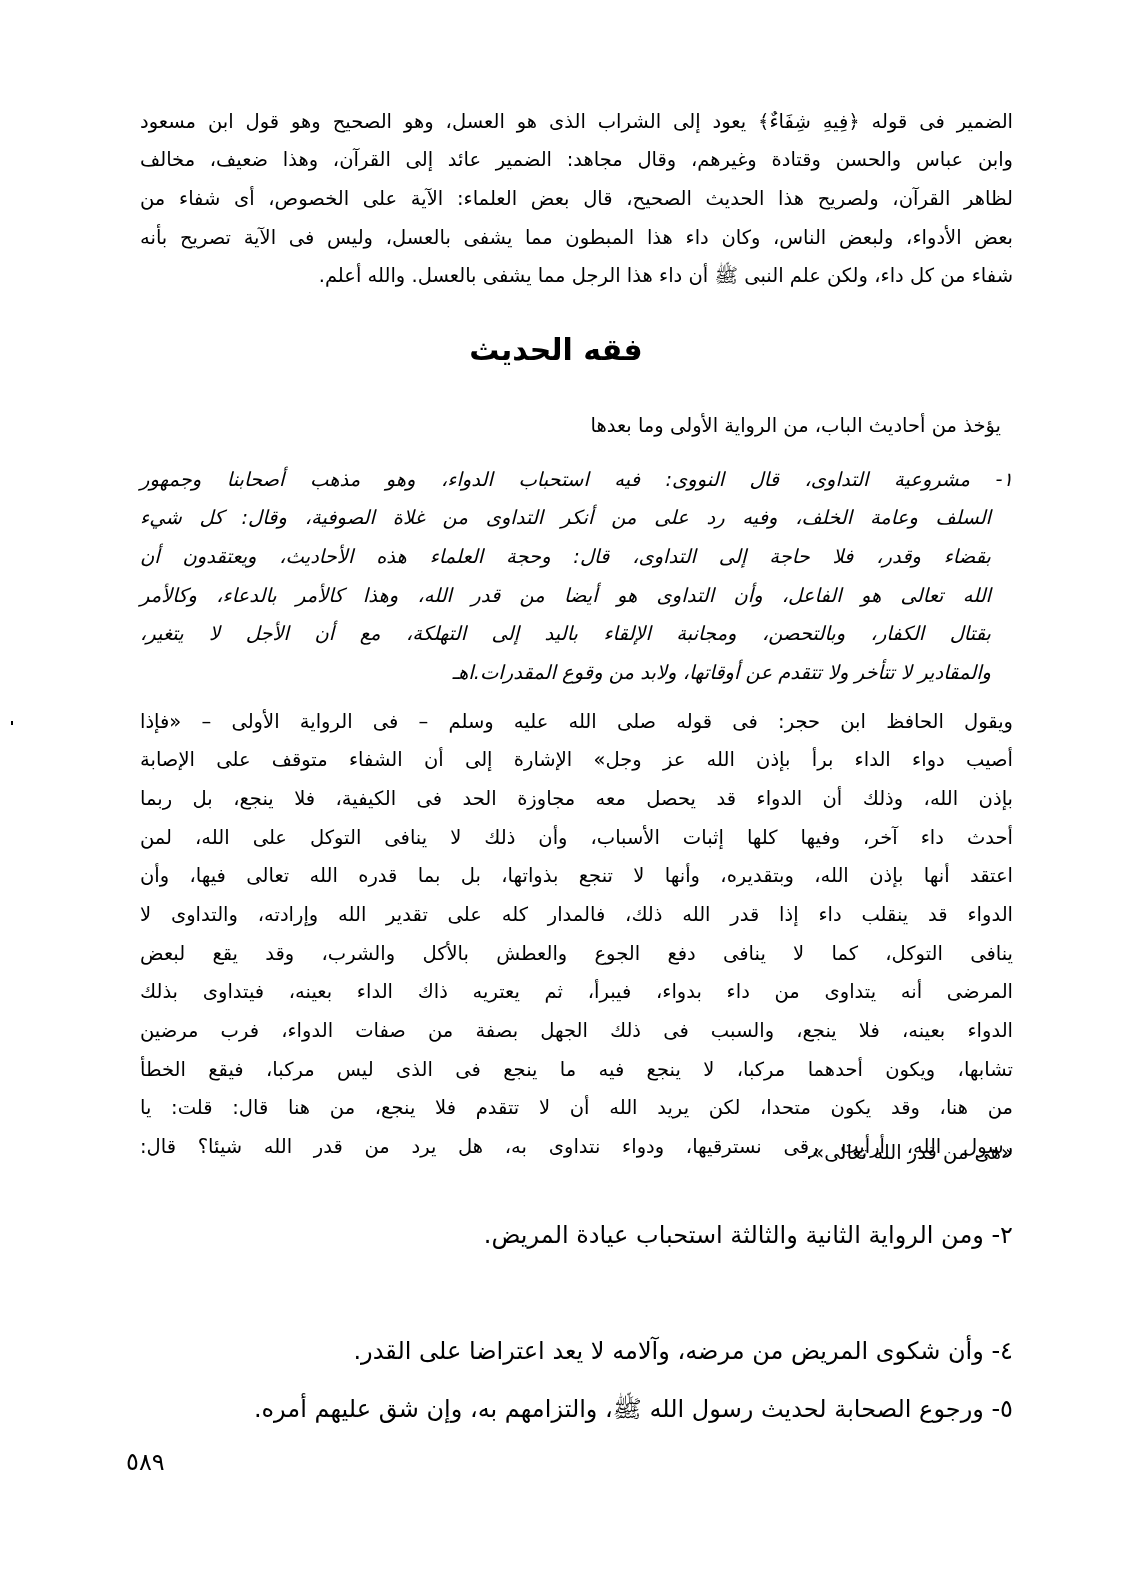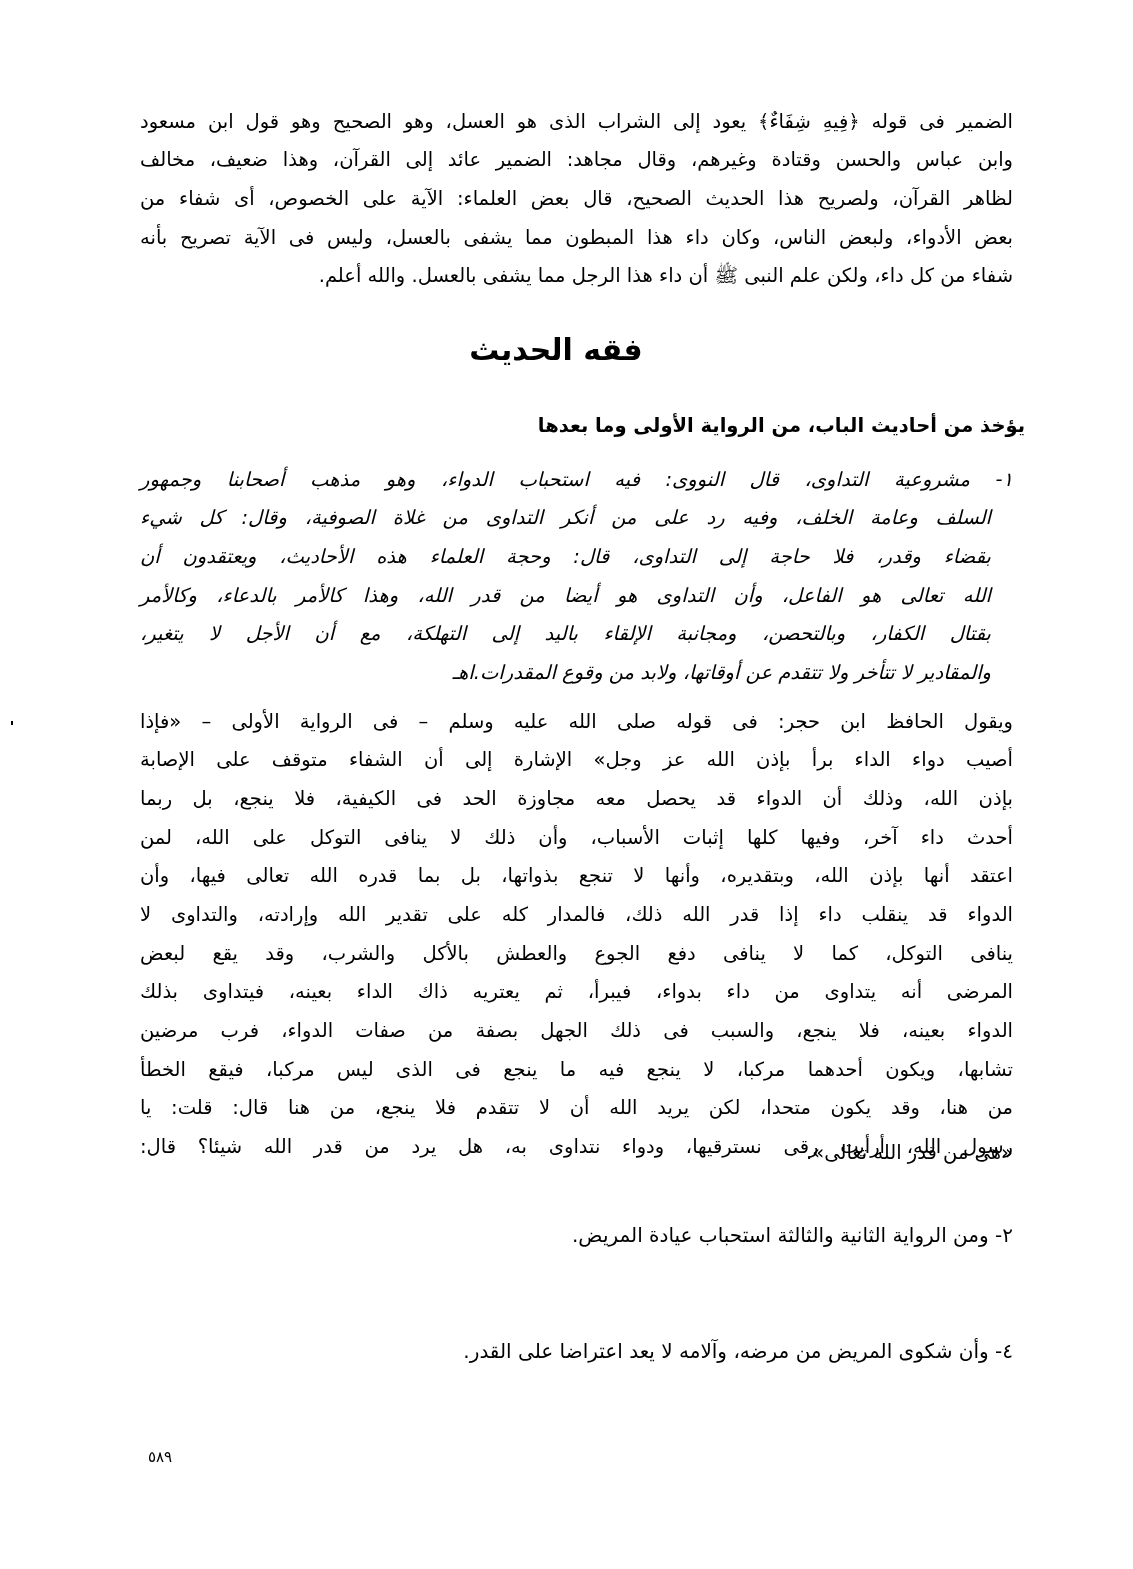--- a/index.html
+++ b/index.html
@@ -13,29 +13,29 @@
       font-size: 19.5px; line-height: 32px;
       text-align: justify; text-align-last: justify;
     }
     .line.last { text-align-last: right; }
     .intro .line { right: 120px; width: 873px; }
     .title {
       position: absolute; left: 0; width: 1112px; top: 326px; text-align: center;
       direction: rtl; font-size: 30px; font-weight: bold; line-height: 48px;
     }
     .subhead {
-      position: absolute; right: 108px; top: 410px; direction: rtl;
-      font-size: 19.5px; font-weight: bold; line-height: 32px;
+      position: absolute; right: 132px; top: 410px; direction: rtl;
+      font-size: 19.5px; font-weight: normal; line-height: 32px;
     }
     .item1 .line { right: 120px; width: 873px; font-style: italic; }
     .item1 .line.ind { right: 142px; width: 851px; }
     .para2 .line { right: 120px; width: 873px; }
-    .short { position: absolute; right: 120px; direction: rtl; white-space: nowrap; font-size: 20px; line-height: 32px; }
+    .short { position: absolute; right: 120px; direction: rtl; white-space: nowrap; font-size: 24px; line-height: 32px; }
     .page-number {
-      position: absolute; left: 148px; top: 1448px; font-size: 15px; direction: rtl;
+      position: absolute; left: 126px; top: 1448px; font-size: 24px; direction: rtl;
     }
     .margin-mark { position: absolute; left: 11px; top: 721px; width: 2px; height: 4px; background: #000; }
   </style>
 </head>
 <body>
 
 <div class="page">
 
   <div class="intro">
     <div class="line" style="top:106px">الضمير فى قوله ﴿فِيهِ شِفَاءٌ﴾ يعود إلى الشراب الذى هو العسل، وهو الصحيح وهو قول ابن مسعود</div>
@@ -69,17 +69,18 @@
     <div class="line" style="top:976px">المرضى أنه يتداوى من داء بدواء، فيبرأ، ثم يعتريه ذاك الداء بعينه، فيتداوى بذلك</div>
     <div class="line" style="top:1015px">الدواء بعينه، فلا ينجع، والسبب فى ذلك الجهل بصفة من صفات الدواء، فرب مرضين</div>
     <div class="line" style="top:1054px">تشابها، ويكون أحدهما مركبا، لا ينجع فيه ما ينجع فى الذى ليس مركبا، فيقع الخطأ</div>
     <div class="line" style="top:1092px">من هنا، وقد يكون متحدا، لكن يريد الله أن لا تتقدم فلا ينجع، من هنا قال: قلت: يا</div>
     <div class="line" style="top:1131px">رسول الله، أرأيت رقى نسترقيها، ودواء نتداوى به، هل يرد من قدر الله شيئا؟ قال:</div>
     <div class="line last" style="top:1137px">«هى من قدر الله تعالى».</div>
   </div>
 
   <div class="short" style="top:1219px">٢- ومن الرواية الثانية والثالثة استحباب عيادة المريض.</div>
   <div class="short" style="top:1335px">٤- وأن شكوى المريض من مرضه، وآلامه لا يعد اعتراضا على القدر.</div>
+  <div class="short" style="top:1393px">٥- ورجوع الصحابة لحديث رسول الله ﷺ، والتزامهم به، وإن شق عليهم أمره.</div>
 
   <div class="page-number">٥٨٩</div>
 
   <div class="margin-mark"></div>
 </div>
 
 </body></html>

